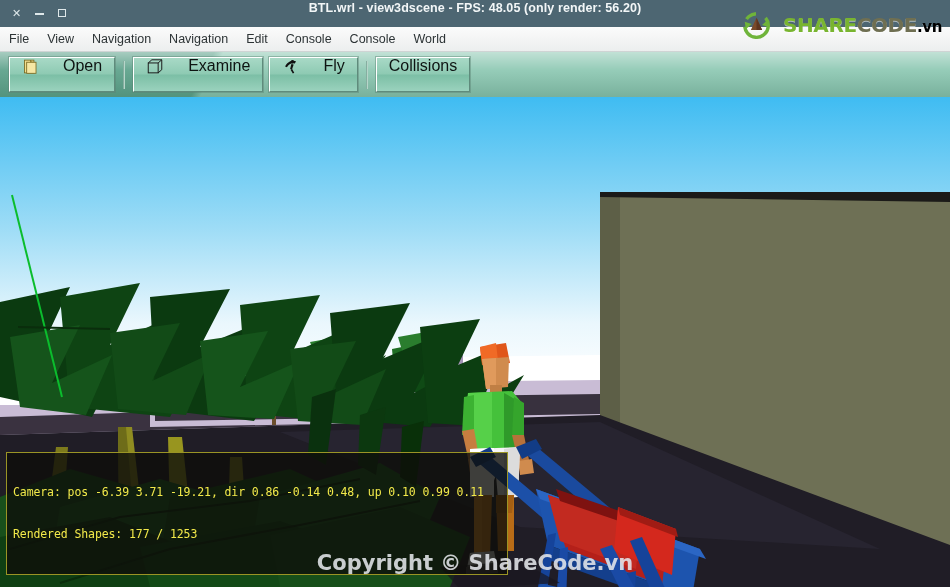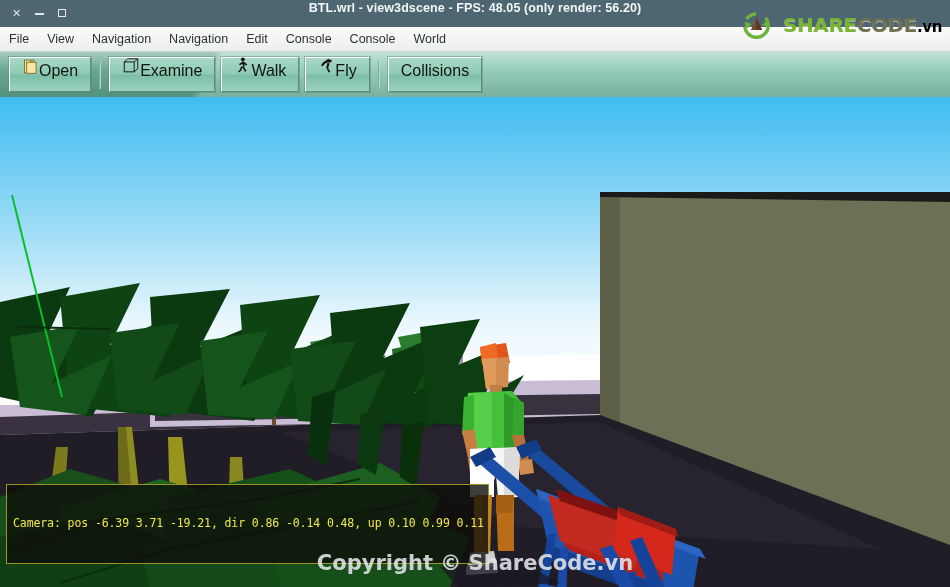--- a/index.html
+++ b/index.html
@@ -87,23 +87,23 @@
   #toolbar-bg2{
     position:absolute;inset:0;
     background:linear-gradient(180deg, rgba(255,255,255,.45) 0%, rgba(255,255,255,.06) 40%, rgba(40,90,70,.22) 100%);
   }
   #toolbar-inner{
     position:absolute;inset:0;
     display:flex;align-items:center;
     padding-left:6px;
   }
   .tb-btn{
-    display:flex;align-items:flex-end;gap:0;
+    display:flex;align-items:flex-start;gap:24px;
     height:35px;box-sizing:border-box;
-    padding:12px 12px;margin:0 3px;
+    padding:0 12px;margin:0 3px;
     background:linear-gradient(180deg,#a8d9c6 0%,#8ecab3 48%,#7cbfa6 52%,#9ad2bd 100%);
     border:1px solid #ffffff;
     border-right-color:#5f8b7c;border-bottom-color:#5f8b7c;
     box-shadow:0 0 0 1px rgba(90,130,115,.45);
     cursor:default;
     font-size:16px;color:#0e1412;
     white-space:nowrap;
   }
   .tb-sep{
     width:2px;height:28px;margin:0 5px;
@@ -118,24 +118,24 @@
   
   #viewport{
     position:absolute;left:0;top:97px;width:950px;height:490px;
     overflow:hidden;background:#25222b;
   }
   #scene{position:absolute;inset:0;}
   #scene svg{display:block;width:950px;height:490px;}
 
   
   #status{
-    position:absolute;left:6px;bottom:23px;
+    position:absolute;left:6px;bottom:12px;
     border:1px solid #9a9425;
     background:rgba(14,14,10,.80);
-    padding:3px 4px 4px 6px;
+    padding:3px 23px 4px 6px;
     font-family:"DejaVu Sans Mono","Liberation Mono",monospace;
     font-size:11.5px;line-height:14.2px;
     color:#f2e94a;
     white-space:pre;
     z-index:20;
   }
   #status div{letter-spacing:-0.1px;}
 
   
   #wm-copyright{
@@ -217,35 +217,20 @@
             <g fill="none" stroke="#1a1a1a" stroke-width="1.1">
               <rect x="2.5" y="5.5" width="11" height="11"></rect>
               <path d="M2.5 5.5 L6.5 2 L17.5 2 L13.5 5.5"></path>
               <path d="M13.5 16.5 L17.5 13 L17.5 2"></path>
             </g>
           </svg>
         </span>
         <span class="tb-label">Examine</span>
       </div>
 
-      <div class="tb-btn">
-        <span class="ic">
-          <svg width="17" height="18" viewBox="0 0 16 20">
-            <g fill="#111">
-              <circle cx="8.4" cy="2.6" r="2.1"></circle>
-              <path d="M7.6 5 L9.6 5 L10.6 10.6 L8.8 10.8 Z"></path>
-              <path d="M9.6 5.4 L13.4 8.2 L12.5 9.4 L8.9 7.3 Z"></path>
-              <path d="M7.9 5.4 L4.2 7.8 L5.0 9.1 L8.6 7.4 Z"></path>
-              <path d="M9.3 10.4 L12.4 15.6 L10.8 16.5 L7.9 11.5 Z"></path>
-              <path d="M8.7 10.6 L6.2 15.6 L3.6 17.3 L3.0 16.0 L4.9 14.4 L6.6 10.2 Z"></path>
-            </g>
-          </svg>
-        </span>
-        <span class="tb-label">Walk</span>
-      </div>
 
       <div class="tb-btn">
         <span class="ic">
           <svg width="17" height="18" viewBox="0 0 16 20">
             <g fill="#111">
               <circle cx="10.2" cy="4.2" r="2.0"></circle>
               <path d="M2.0 9.5 C4.5 3.4 11.5 1.8 14.2 4.0 L12.4 6.3 C10.0 5.1 6.2 6.6 4.0 10.4 Z"></path>
               <path d="M9.0 6.6 L11.5 7.2 L9.6 13.0 L7.6 12.2 Z"></path>
               <path d="M9.8 12.2 L12.2 16.4 L10.6 17.3 L8.2 13.2 Z"></path>
             </g>
@@ -431,18 +416,19 @@
           <polygon points="640,536 652,530 656,542 642,548" fill="#e2e2e2"></polygon>
           <polygon points="636,556 666,562 662,572 636,566" fill="#3c3c3c"></polygon>
         </g>
 
         <polygon points="440,470 520,464 560,486 460,492" fill="#1a1720" opacity="0.7"></polygon>
       </svg>
     </div>
 
     <div id="status">
       <div>Camera: pos -6.39 3.71 -19.21, dir 0.86 -0.14 0.48, up 0.10 0.99 0.11</div>
+      <div>Rendered Shapes: 177 / 1253</div>
     </div>
 
     <div id="wm-copyright">Copyright © ShareCode.vn</div>
   </div>
 
 </div>
 
 </body></html>

